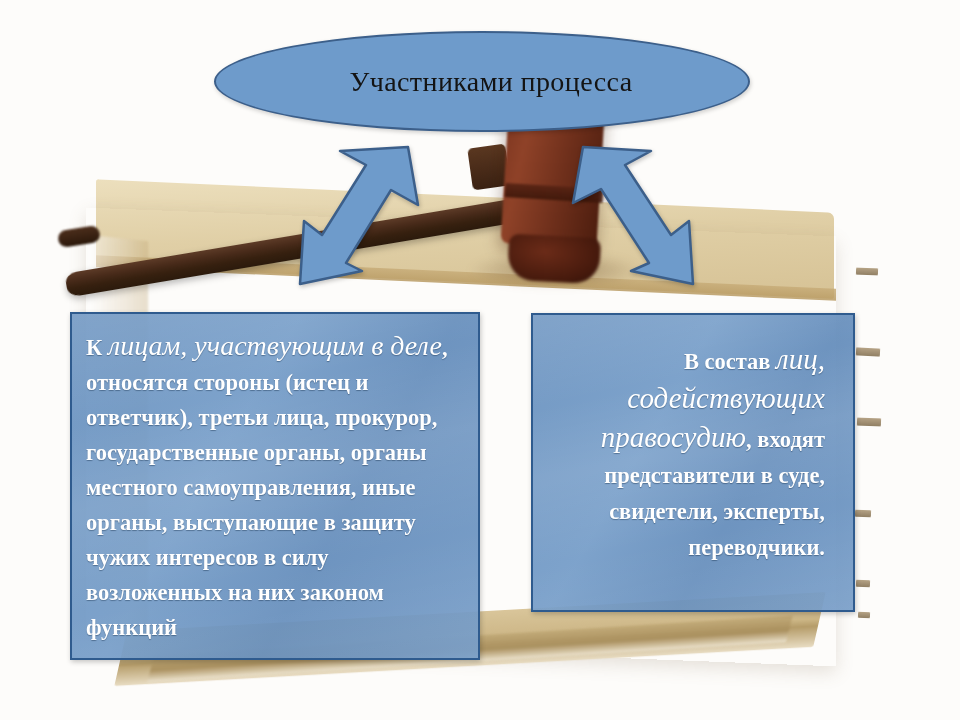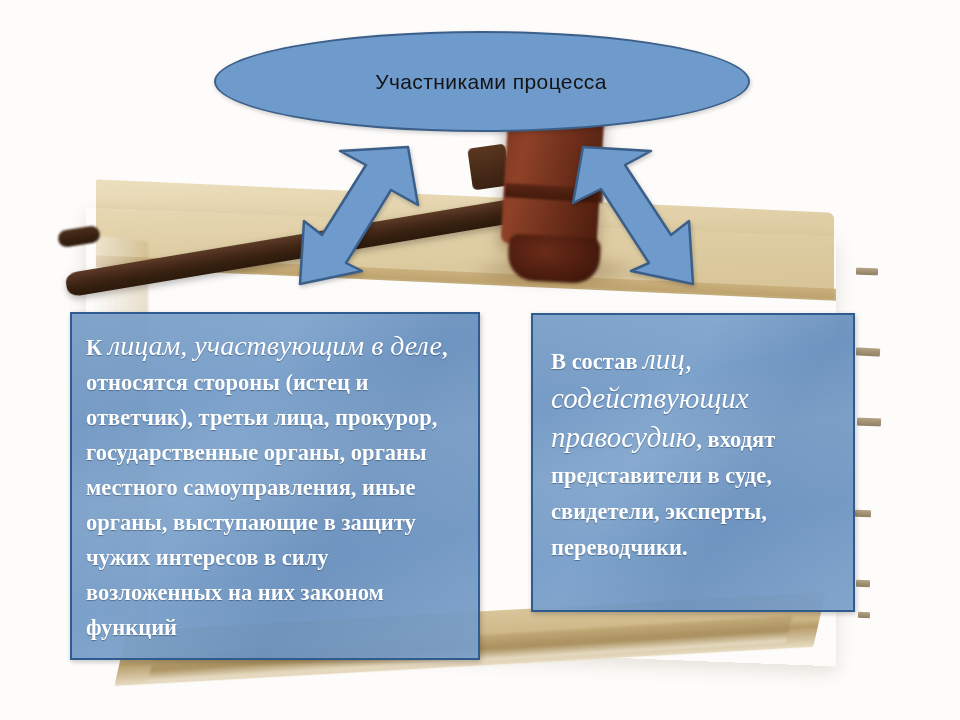--- a/index.html
+++ b/index.html
@@ -210,22 +210,22 @@
     border-radius: 50%;
     background: #6e9bcb;
     border: 2px solid #3c5f8a;
     box-shadow: 1px 2px 4px rgba(0,0,0,.18);
     display: flex;
     align-items: center;
     justify-content: center;
     z-index: 20;
   }
   .title-text {
-    font-family: Liberation Sans, sans-serif;
-    font-size: 21px;
+    font-family: Liberation Serif, serif;
+    font-size: 28px;
     color: #141414;
     letter-spacing: .4px;
     white-space: nowrap;
     padding-left: 18px;
   }
 
   
   .arrow {
     position: absolute;
     z-index: 15;
@@ -255,21 +255,21 @@
     inset: 0;
     background: linear-gradient(168deg,
       rgba(255,255,255,.10) 0%,
       rgba(255,255,255,0) 26%,
       rgba(255,255,255,.08) 46%,
       rgba(255,255,255,0) 70%,
       rgba(255,255,255,.07) 100%);
     pointer-events: none;
   }
   .box-left  { left: 70px;  top: 312px; width: 410px; height: 348px; padding: 14px 16px 8px 14px; }
-  .box-right { left: 531px; top: 313px; width: 324px; height: 299px; padding: 26px 28px 8px 18px; }
+  .box-right { left: 531px; top: 313px; width: 324px; height: 299px; padding: 26px 28px 8px 18px; text-align: right; }
 
   .para {
     position: relative;
     z-index: 2;
     margin: 0;
     font-family: "Liberation Serif", serif;
     font-weight: bold;
     color: #ffffff;
     text-shadow: 0 1px 1px rgba(25,50,80,.45);
   }

